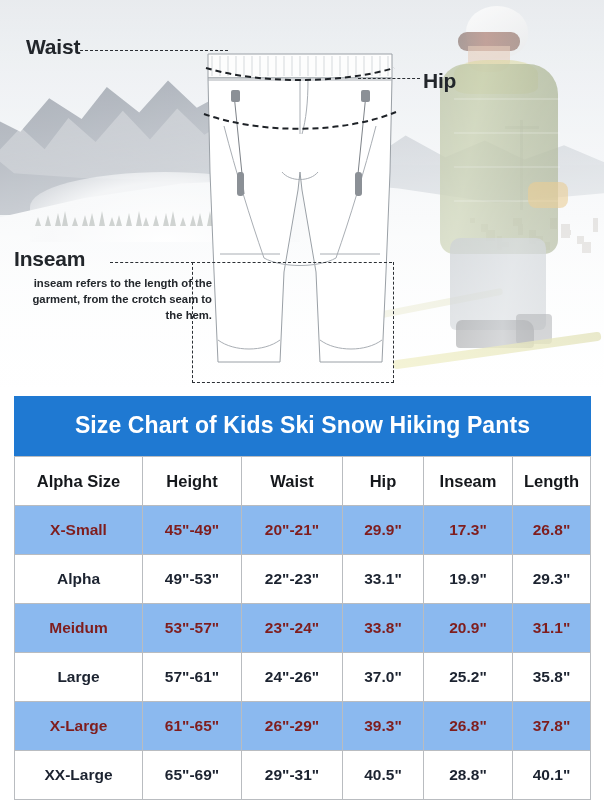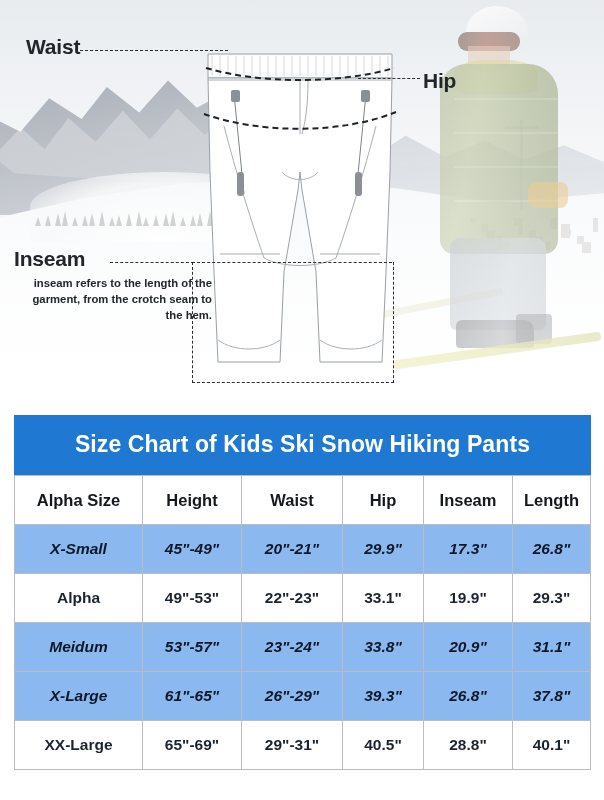--- a/index.html
+++ b/index.html
@@ -162,21 +162,21 @@
   .inseam-box{
     position:absolute;left:192px;top:262px;width:200px;height:120px;
     border:1.5px dashed #2b2f34;border-top:none;
   }
   .inseam-box-top{
     position:absolute;left:192px;top:262px;width:200px;height:0;
     border-top:1.5px dashed #2b2f34;
   }
 
   
-  .table-wrap{position:absolute;left:14px;top:415px;width:576px;}
+  .table-wrap{position:absolute;left:14px;top:396px;width:576px;}
   table{
     border-collapse:collapse;width:576px;
     table-layout:fixed;background:#fff;
   }
   caption{
     background:#1f79d2;color:#ffffff;
     font-size:23px;font-weight:700;letter-spacing:.1px;
     padding:15px 0 16px;
     caption-side:top;
     border:1px solid #1f79d2;
@@ -185,21 +185,21 @@
     border:1px solid #b9bcc0;
     text-align:center;
     font-weight:700;
   }
   thead th{
     height:46px;color:#15181c;font-size:16.5px;background:#ffffff;
   }
   tbody td{
     height:46px;font-size:15.5px;color:#1c2330;
   }
-  tbody tr.alt td{background:#8bb9ef;color:#0f172a;font-style:italic;}
+  tbody tr.alt td{background:#8bb9ef;color:#7f1d1d;}
   tbody tr.plain td{background:#ffffff;}
   col.c0{width:128px;}
   col.c1{width:99px;}
   col.c2{width:101px;}
   col.c3{width:81px;}
   col.c4{width:89px;}
   col.c5{width:78px;}
 </style>
 </head>
 <body>
@@ -413,20 +413,28 @@
             <td>29.3"</td>
           </tr>
           <tr class="alt">
             <td>Meidum</td>
             <td>53"-57"</td>
             <td>23"-24"</td>
             <td>33.8"</td>
             <td>20.9"</td>
             <td>31.1"</td>
           </tr>
+          <tr class="plain">
+            <td>Large</td>
+            <td>57"-61"</td>
+            <td>24"-26"</td>
+            <td>37.0"</td>
+            <td>25.2"</td>
+            <td>35.8"</td>
+          </tr>
           <tr class="alt">
             <td>X-Large</td>
             <td>61"-65"</td>
             <td>26"-29"</td>
             <td>39.3"</td>
             <td>26.8"</td>
             <td>37.8"</td>
           </tr>
           <tr class="plain">
             <td>XX-Large</td>

